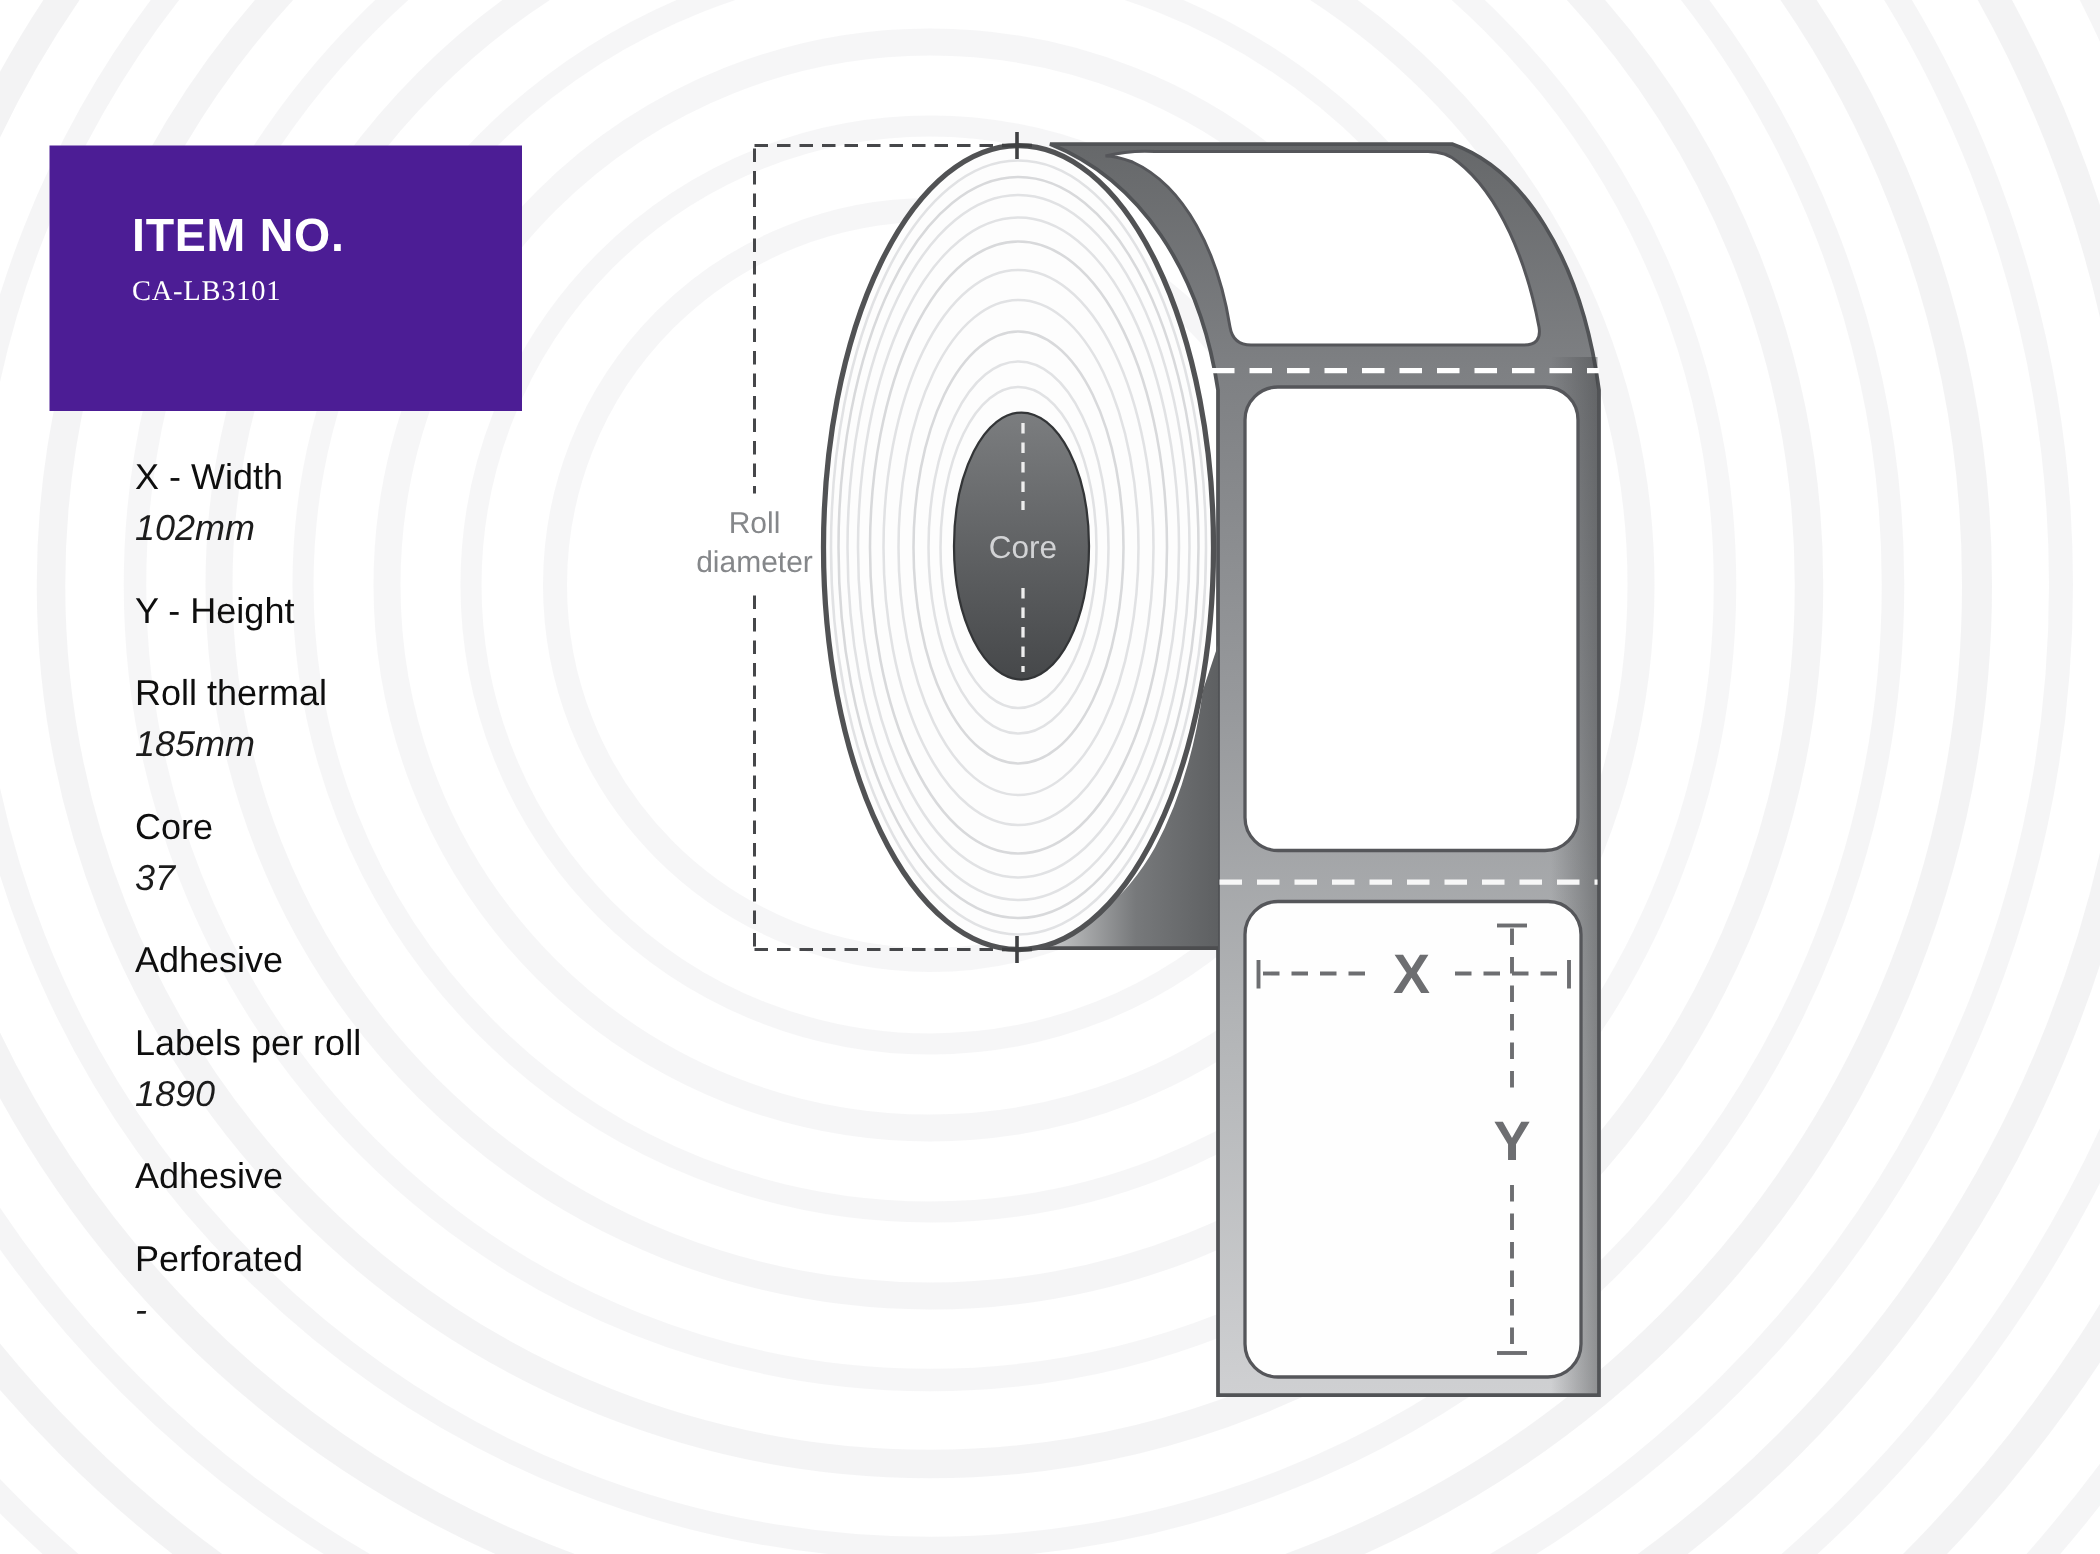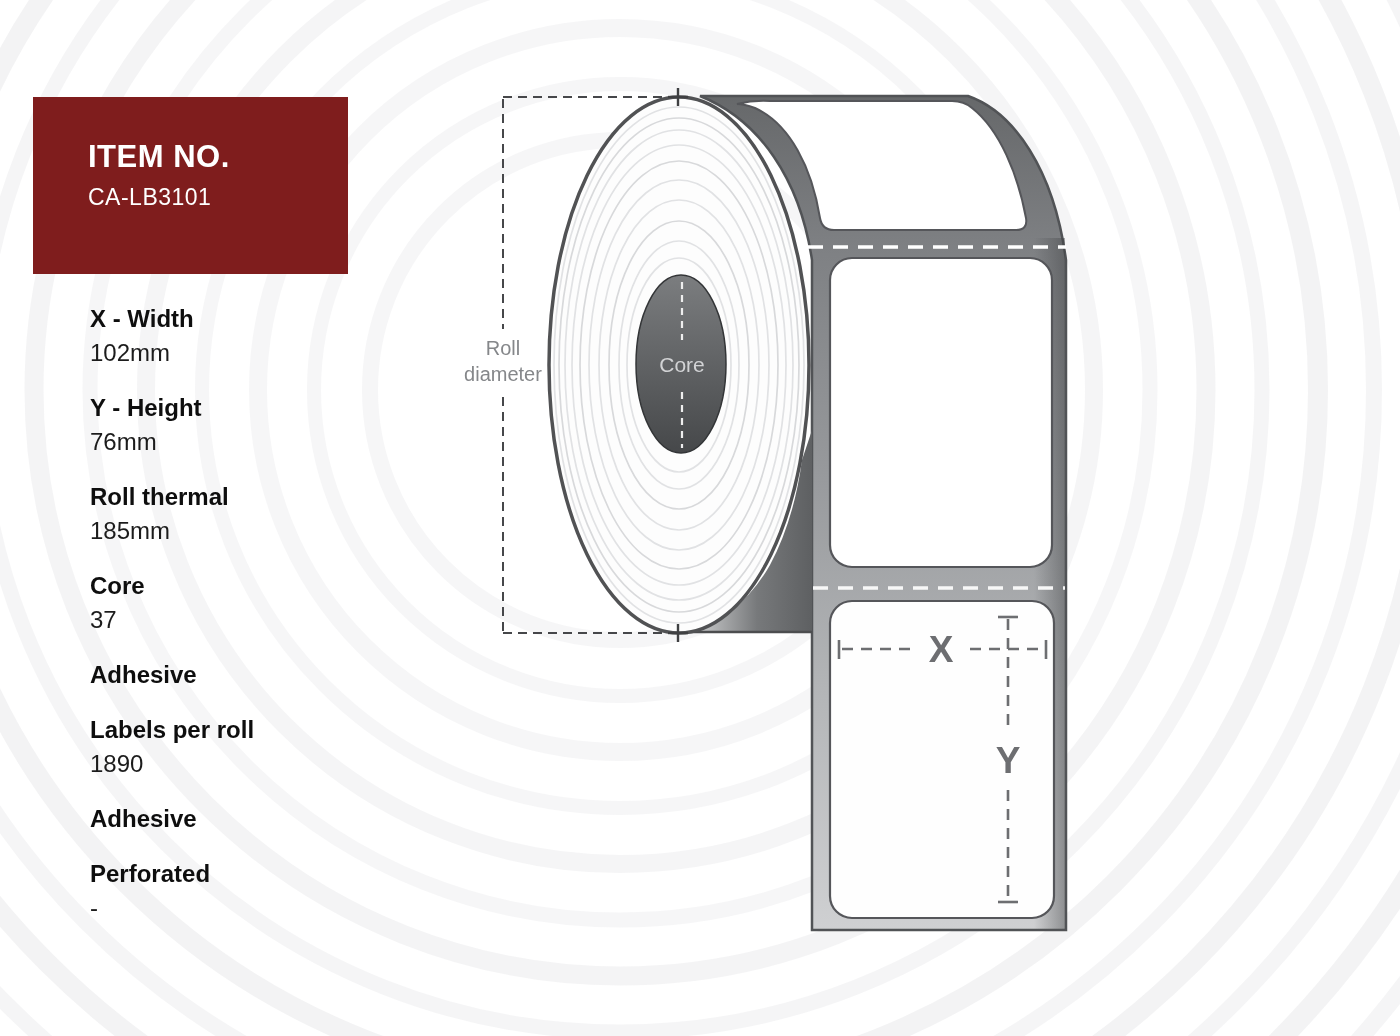--- a/index.html
+++ b/index.html
@@ -4,29 +4,29 @@
 <style>
   html,body{margin:0;padding:0;}
   body{
     width:1400px;height:1036px;position:relative;overflow:hidden;
     background:#ffffff;
     font-family:"Liberation Sans", sans-serif;
   }
   svg.canvas{position:absolute;left:0;top:0;width:1400px;height:1036px;}
   .banner{
     position:absolute;left:33px;top:97px;width:315px;height:177px;
-    background:#7f1d1d;color:#ffffff;box-sizing:border-box;
+    background:#4c1d95;color:#ffffff;box-sizing:border-box;
     padding:40px 10px 0 55px;
   }
   .banner .heading{font-size:31px;font-weight:700;letter-spacing:.5px;line-height:1.3;}
-  .banner .code{font-size:23px;font-weight:400;margin-top:7px;letter-spacing:.5px;}
+  .banner .code{font-size:19px;font-weight:400;margin-top:7px;letter-spacing:.5px;font-family:Liberation Serif, serif;}
   .specs{position:absolute;left:90px;top:303px;width:330px;}
   .spec{margin-bottom:24px;}
-  .spec .spec-label{font-size:24px;font-weight:700;color:#0e0e0e;line-height:31px;}
-  .spec .spec-value{font-size:24px;font-weight:400;color:#1c1c1c;line-height:31px;margin-top:3px;}
+  .spec .spec-label{font-size:24px;font-weight:400;color:#0e0e0e;line-height:31px;}
+  .spec .spec-value{font-size:24px;font-weight:400;color:#1c1c1c;line-height:31px;margin-top:3px;font-style:italic;}
   text{font-family:"Liberation Sans", sans-serif;}
   .diagram-gray-text{fill:#85878a;}
 </style>
 </head>
 <body>
 
 <svg class="canvas" viewBox="0 0 1400 1036" aria-hidden="true">
   <defs>
     <linearGradient id="linerGrad" gradientUnits="userSpaceOnUse" x1="0" y1="96" x2="0" y2="930">
       <stop offset="0" stop-color="#66686a"></stop>
@@ -148,21 +148,20 @@
   <div class="code">CA-LB3101</div>
 </div>
 
 <div class="specs">
   <div class="spec">
     <div class="spec-label">X - Width</div>
     <div class="spec-value">102mm</div>
   </div>
   <div class="spec">
     <div class="spec-label">Y - Height</div>
-    <div class="spec-value">76mm</div>
   </div>
   <div class="spec">
     <div class="spec-label">Roll thermal</div>
     <div class="spec-value">185mm</div>
   </div>
   <div class="spec">
     <div class="spec-label">Core</div>
     <div class="spec-value">37</div>
   </div>
   <div class="spec">

